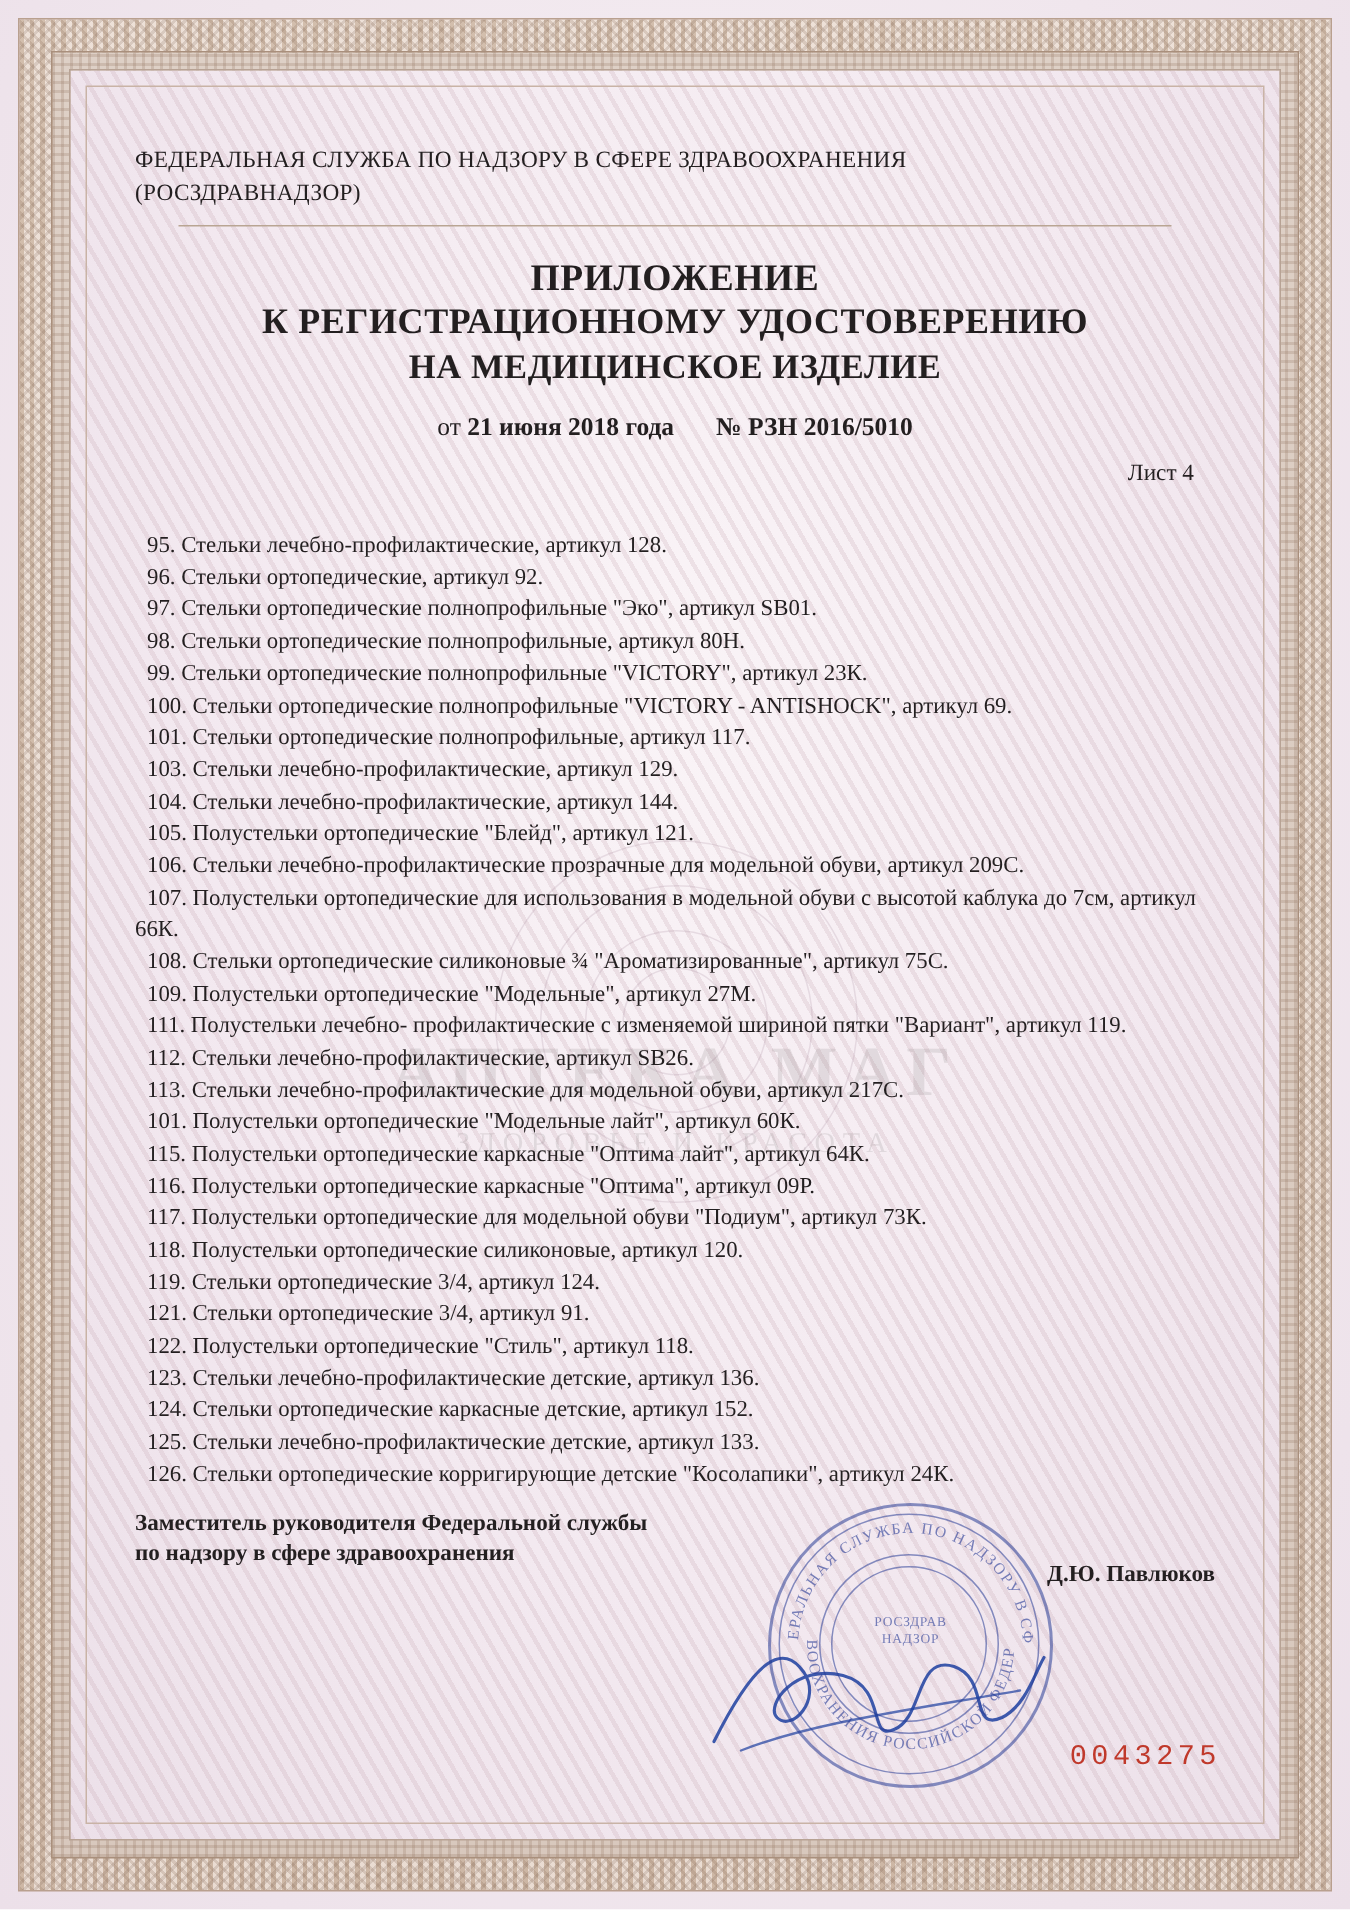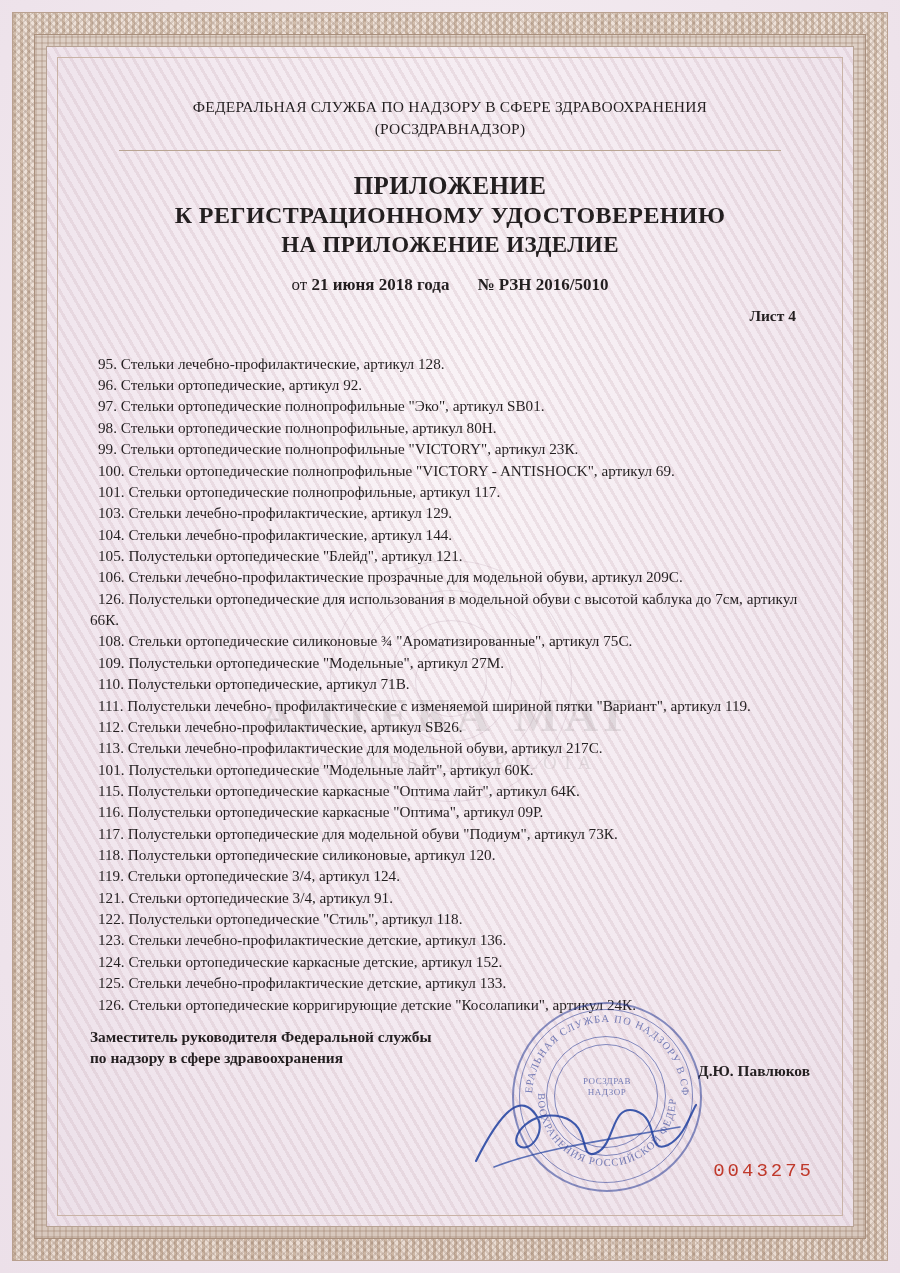--- a/index.html
+++ b/index.html
@@ -96,21 +96,21 @@
   
   .content {
     position: absolute;
     left: 90px;
     top: 96px;
     width: 720px;
     color: #231f20;
   }
 
   .agency {
-    text-align: center;
+    text-align: left;
     font-size: 15.5px;
     letter-spacing: 0.2px;
     line-height: 1.45;
     white-space: pre-line;
   }
   .rule {
     width: 92%;
     margin: 9px auto 0;
     border-bottom: 1px solid #b9a593;
   }
@@ -133,21 +133,21 @@
     gap: 28px;
     font-size: 17px;
     font-weight: bold;
   }
   .metaline .date-pref { font-weight: normal; }
   .sheetno {
     margin-top: 12px;
     text-align: right;
     padding-right: 14px;
     font-size: 15.5px;
-    font-weight: bold;
+    font-weight: normal;
   }
 
   .list {
     margin-top: 28px;
     font-size: 15.2px;
     line-height: 1.405;
   }
   .list .item {
     margin: 0;
     text-indent: 8px;
@@ -237,21 +237,21 @@
 
   <div class="content">
 
     <div class="agency">ФЕДЕРАЛЬНАЯ СЛУЖБА ПО НАДЗОРУ В СФЕРЕ ЗДРАВООХРАНЕНИЯ
 (РОСЗДРАВНАДЗОР)</div>
     <div class="rule"></div>
 
     <div class="title">
       <div class="l1">ПРИЛОЖЕНИЕ</div>
       <div class="l2">К РЕГИСТРАЦИОННОМУ УДОСТОВЕРЕНИЮ</div>
-      <div class="l3">НА ПРИЛОЖЕНИЕ ИЗДЕЛИЕ</div>
+      <div class="l3">НА МЕДИЦИНСКОЕ ИЗДЕЛИЕ</div>
     </div>
 
     <div class="metaline">
       <div>
         <span class="date-pref">от</span>
         <span>21 июня 2018 года</span>
       </div>
       <div>
         <span>№</span>
         <span>РЗН 2016/5010</span>
@@ -265,24 +265,23 @@
       <p class="item">96. Стельки ортопедические, артикул 92.</p>
       <p class="item">97. Стельки ортопедические полнопрофильные "Эко", артикул SB01.</p>
       <p class="item">98. Стельки ортопедические полнопрофильные, артикул 80Н.</p>
       <p class="item">99. Стельки ортопедические полнопрофильные "VICTORY", артикул 23К.</p>
       <p class="item">100. Стельки ортопедические полнопрофильные "VICTORY - ANTISHOCK", артикул 69.</p>
       <p class="item">101. Стельки ортопедические полнопрофильные, артикул 117.</p>
       <p class="item">103. Стельки лечебно-профилактические, артикул 129.</p>
       <p class="item">104. Стельки лечебно-профилактические, артикул 144.</p>
       <p class="item">105. Полустельки ортопедические "Блейд", артикул 121.</p>
       <p class="item">106. Стельки лечебно-профилактические прозрачные для модельной обуви, артикул 209С.</p>
-      <p class="item">126. Полустельки ортопедические для использования в модельной обуви с высотой каблука до 7см, артикул 66К.</p>
+      <p class="item">107. Полустельки ортопедические для использования в модельной обуви с высотой каблука до 7см, артикул 66К.</p>
       <p class="item">108. Стельки ортопедические силиконовые ¾ "Ароматизированные", артикул 75С.</p>
       <p class="item">109. Полустельки ортопедические "Модельные", артикул 27М.</p>
-      <p class="item">110. Полустельки ортопедические, артикул 71В.</p>
       <p class="item">111. Полустельки лечебно- профилактические с изменяемой шириной пятки "Вариант", артикул 119.</p>
       <p class="item">112. Стельки лечебно-профилактические, артикул SB26.</p>
       <p class="item">113. Стельки лечебно-профилактические для модельной обуви, артикул 217С.</p>
       <p class="item">101. Полустельки ортопедические "Модельные лайт", артикул 60К.</p>
       <p class="item">115. Полустельки ортопедические каркасные "Оптима лайт", артикул 64К.</p>
       <p class="item">116. Полустельки ортопедические каркасные "Оптима", артикул 09Р.</p>
       <p class="item">117. Полустельки ортопедические для модельной обуви "Подиум", артикул 73К.</p>
       <p class="item">118. Полустельки ортопедические силиконовые, артикул 120.</p>
       <p class="item">119. Стельки ортопедические 3/4, артикул 124.</p>
       <p class="item">121. Стельки ортопедические 3/4, артикул 91.</p>

